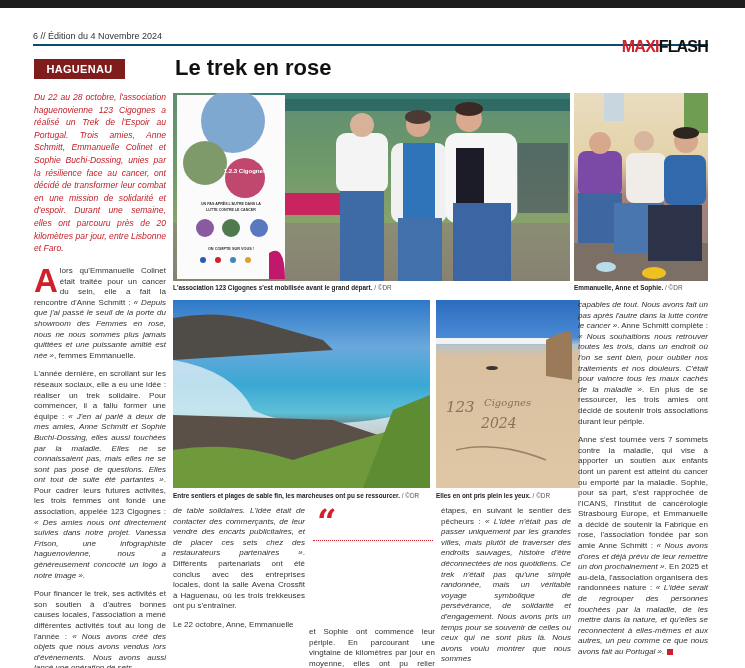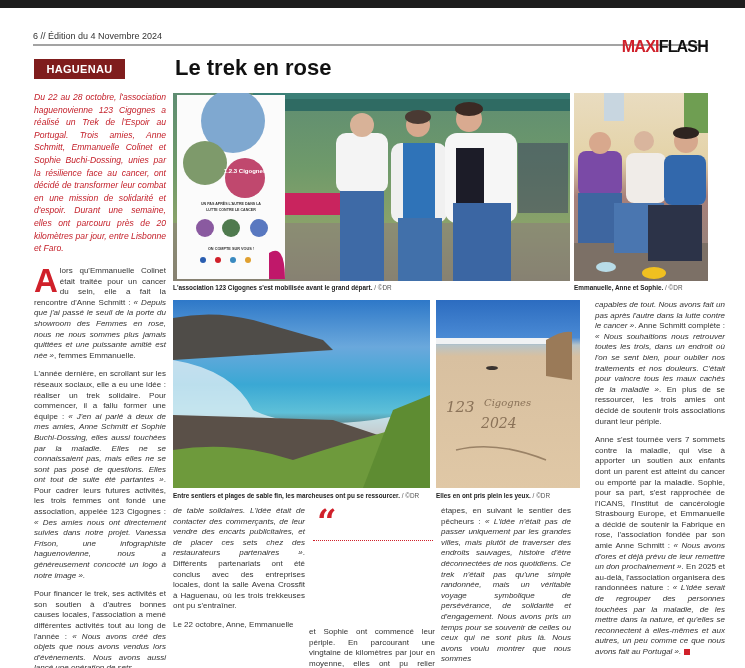--- a/index.html
+++ b/index.html
@@ -1,21 +1,21 @@
 <!DOCTYPE html>
 <html><head>
 <meta charset="utf-8">
 <style>
   * { box-sizing: border-box; margin: 0; padding: 0; }
   html, body { width: 745px; height: 668px; overflow: hidden; background: #ffffff; }
   body { font-family: "Liberation Sans", "DejaVu Sans", sans-serif; color: #2a2a2a; position: relative; }
 
   .topbar { position: absolute; left: 0; top: 0; width: 745px; height: 8px; background: #1d1d1d; }
 
-  .header { position: absolute; left: 33px; top: 24px; width: 675px; height: 22px; border-bottom: 2px solid #a3a3a3; }
+  .header { position: absolute; left: 33px; top: 24px; width: 675px; height: 22px; border-bottom: 2px solid #0c4a6e; }
   .header .edition { position: absolute; left: 0; top: 7px; font-size: 9px; color: #333; }
   .header .section { position: absolute; left: 295px; top: 2px; font-size: 17px; font-weight: bold; color: #d0202a; letter-spacing: 0.2px; }
   .header .brand { position: absolute; right: 0; top: 2px; font-size: 16px; font-weight: bold; letter-spacing: -0.8px; margin-top: 12px; }
   .header .brand .maxi { color: #d0202a; }
   .header .brand .flash { color: #111; }
 
   .kicker { position: absolute; left: 34px; top: 59px; width: 91px; height: 20px; background: #7f1d1d; color: #fff; font-size: 11px; font-weight: bold; text-align: center; line-height: 20px; letter-spacing: 0.3px; }
   .title { position: absolute; left: 137px; top: 55px; font-size: 22px; font-weight: bold; color: #111; margin-left: 38px; }
 
   .chapo { position: absolute; left: 34px; top: 91px; width: 132px; font-size: 8.6px; line-height: 12.6px; color: #c4202a; font-style: italic; font-weight: normal; text-align: justify; }
@@ -158,18 +158,18 @@
 </div>
 
 <div class="col" style="left:309px; top:627px; width:126px;">
   <p>et Sophie ont commencé leur périple. En parcourant une vingtaine de kilomètres par jour en moyenne, elles ont pu relier Lisbonne à Faro en six</p>
 </div>
 
 <div class="col" style="left:441px; top:506px; width:130px;">
   <p><span>étapes, en suivant le sentier des pêcheurs : </span><i>« L'idée n'était pas de passer uniquement par les grandes villes, mais plutôt de traverser des endroits sauvages, histoire d'être déconnectées de nos quotidiens. Ce trek n'était pas qu'une simple randonnée, mais un véritable voyage symbolique de persévérance, de solidarité et d'engagement. Nous avons pris un temps pour se souvenir de celles ou ceux qui ne sont plus là. Nous avons voulu montrer que nous sommes</i></p>
 </div>
 
-<div class="col" style="left:578px; top:300px; width:130px;margin-left:17px;">
+<div class="col" style="left:578px; top:300px; width:130px;">
   <p><i>capables de tout. Nous avons fait un pas après l'autre dans la lutte contre le cancer »</i><span>. Anne Schmitt complète : </span><i>« Nous souhaitions nous retrouver toutes les trois, dans un endroit où l'on se sent bien, pour oublier nos traitements et nos douleurs. C'était pour vaincre tous les maux cachés de la maladie »</i><span>. En plus de se ressourcer, les trois amies ont décidé de soutenir trois associations durant leur périple.</span></p>
   <p><span>Anne s'est tournée vers 7 sommets contre la maladie, qui vise à apporter un soutien aux enfants dont un parent est atteint du cancer ou emporté par la maladie. Sophie, pour sa part, s'est rapprochée de l'ICANS, l'Institut de cancérologie Strasbourg Europe, et Emmanuelle a décidé de soutenir la Fabrique en rose, l'association fondée par son amie Anne Schmitt : </span><i>« Nous avons d'ores et déjà prévu de leur remettre un don prochainement »</i><span>. En 2025 et au-delà, l'association organisera des randonnées nature : </span><i>« L'idée serait de regrouper des personnes touchées par la maladie, de les mettre dans la nature, et qu'elles se reconnectent à elles-mêmes et aux autres, un peu comme ce que nous avons fait au Portugal ».</i><span class="endmark"></span></p>
 </div>
 
 <div class="author">Léo Doré</div>
 
 </body></html>

